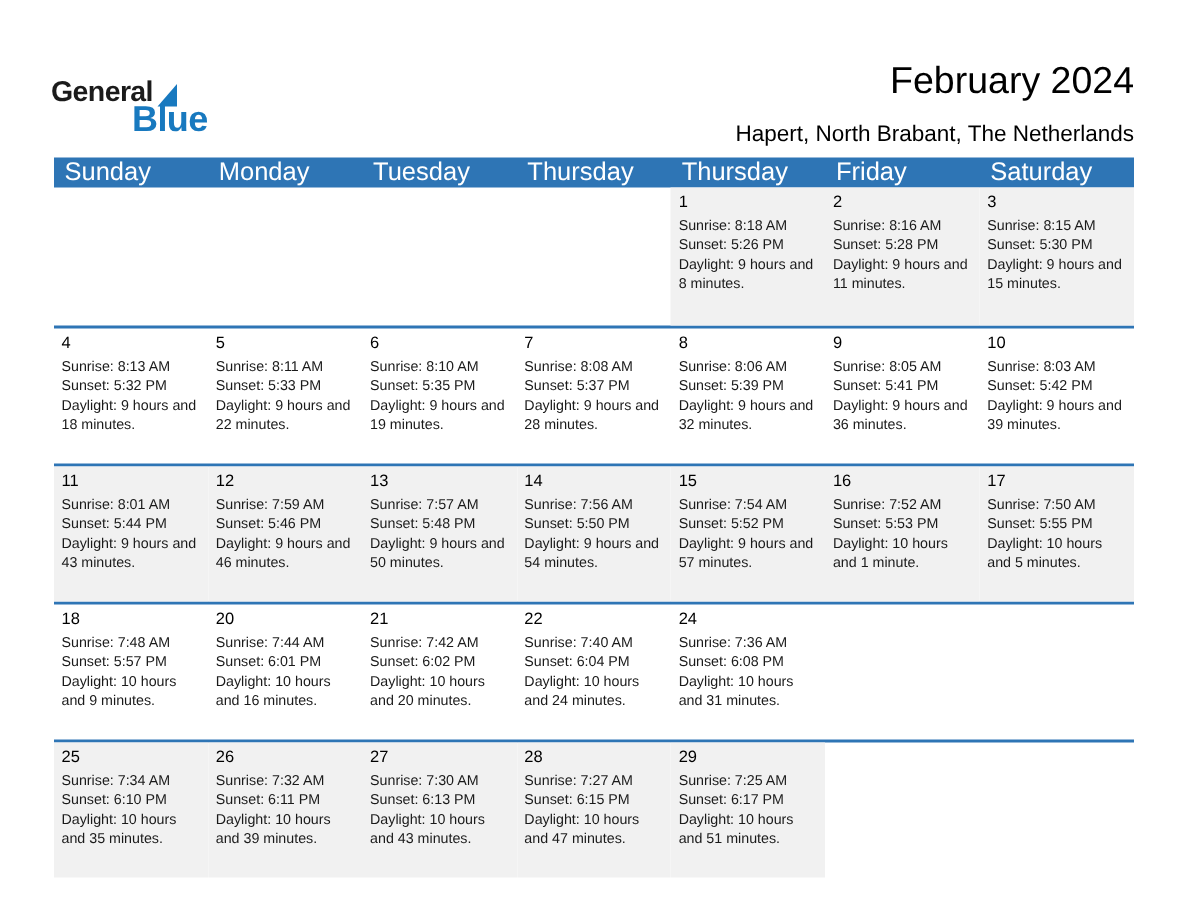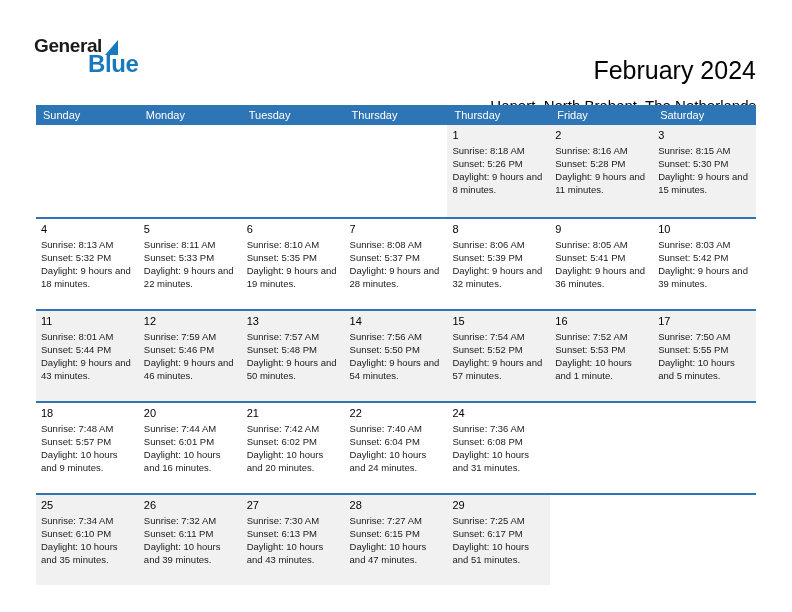--- a/index.html
+++ b/index.html
@@ -6,36 +6,36 @@
   html, body {
     width: 792px; height: 612px;
     background: #ffffff;
     font-family: "Liberation Sans", sans-serif;
   }
   .page { position: relative; width: 792px; height: 612px; background: #fff; overflow: hidden; }
 
   
   .logo { position: absolute; left: 34px; top: 36px; line-height: 1; }
   .logo-line1 { display: flex; align-items: flex-end; }
-  .logo-general { font-size: 19px; font-weight: bold; color: #1b1b1b; letter-spacing: -0.4px; }
+  .logo-general { font-size: 19px; font-weight: bold; color: #1b1b1b; letter-spacing: -0.4px; margin-top: 16px; }
   .logo-tri { width: 0; height: 0; border-bottom: 15px solid var(--logo-blue, #1879BF);
               border-left: 13px solid transparent; margin-left: 3px; }
   .logo-blue { font-size: 24px; font-weight: bold; color: var(--logo-blue, #1879BF);
                margin-left: 54px; margin-top: -3px; letter-spacing: -0.4px; }
 
   
-  .titles { position: absolute; right: 36px; top: 40px; text-align: right; margin-top: 16px; }
+  .titles { position: absolute; right: 36px; top: 40px; text-align: right; }
   .title { font-size: 25px; color: #000; font-weight: 400; }
   .subtitle { font-size: 15px; color: #000; margin-top: 12px; }
 
   
   .calendar { position: absolute; left: 36px; top: 105px; width: 720px; }
   .weekday-header { display: grid; grid-template-columns: repeat(7, 1fr);
                     background: var(--header-bg, #2E75B5); height: 20px; }
-  .wd { color: #ffffff; font-size: 11px; display: flex; align-items: center; padding-left: 7px; }
+  .wd { color: #ffffff; font-size: 17px; display: flex; align-items: center; padding-left: 7px; }
 
   .week { display: grid; grid-template-columns: repeat(7, 1fr); height: 92px; }
   .week.lined { border-top: 2px solid var(--row-line, #2E75B5); }
   .cell { padding: 4px 5px 0 5px; overflow: hidden; }
   .week.shaded .cell.day { background: var(--alt-row, #F1F1F1); }
   .daynum { font-size: 11px; color: #000; margin-bottom: 3px; }
   .info { font-size: 9.5px; color: #1a1a1a; line-height: 13px; }
 </style>
 </head>
 <body>

